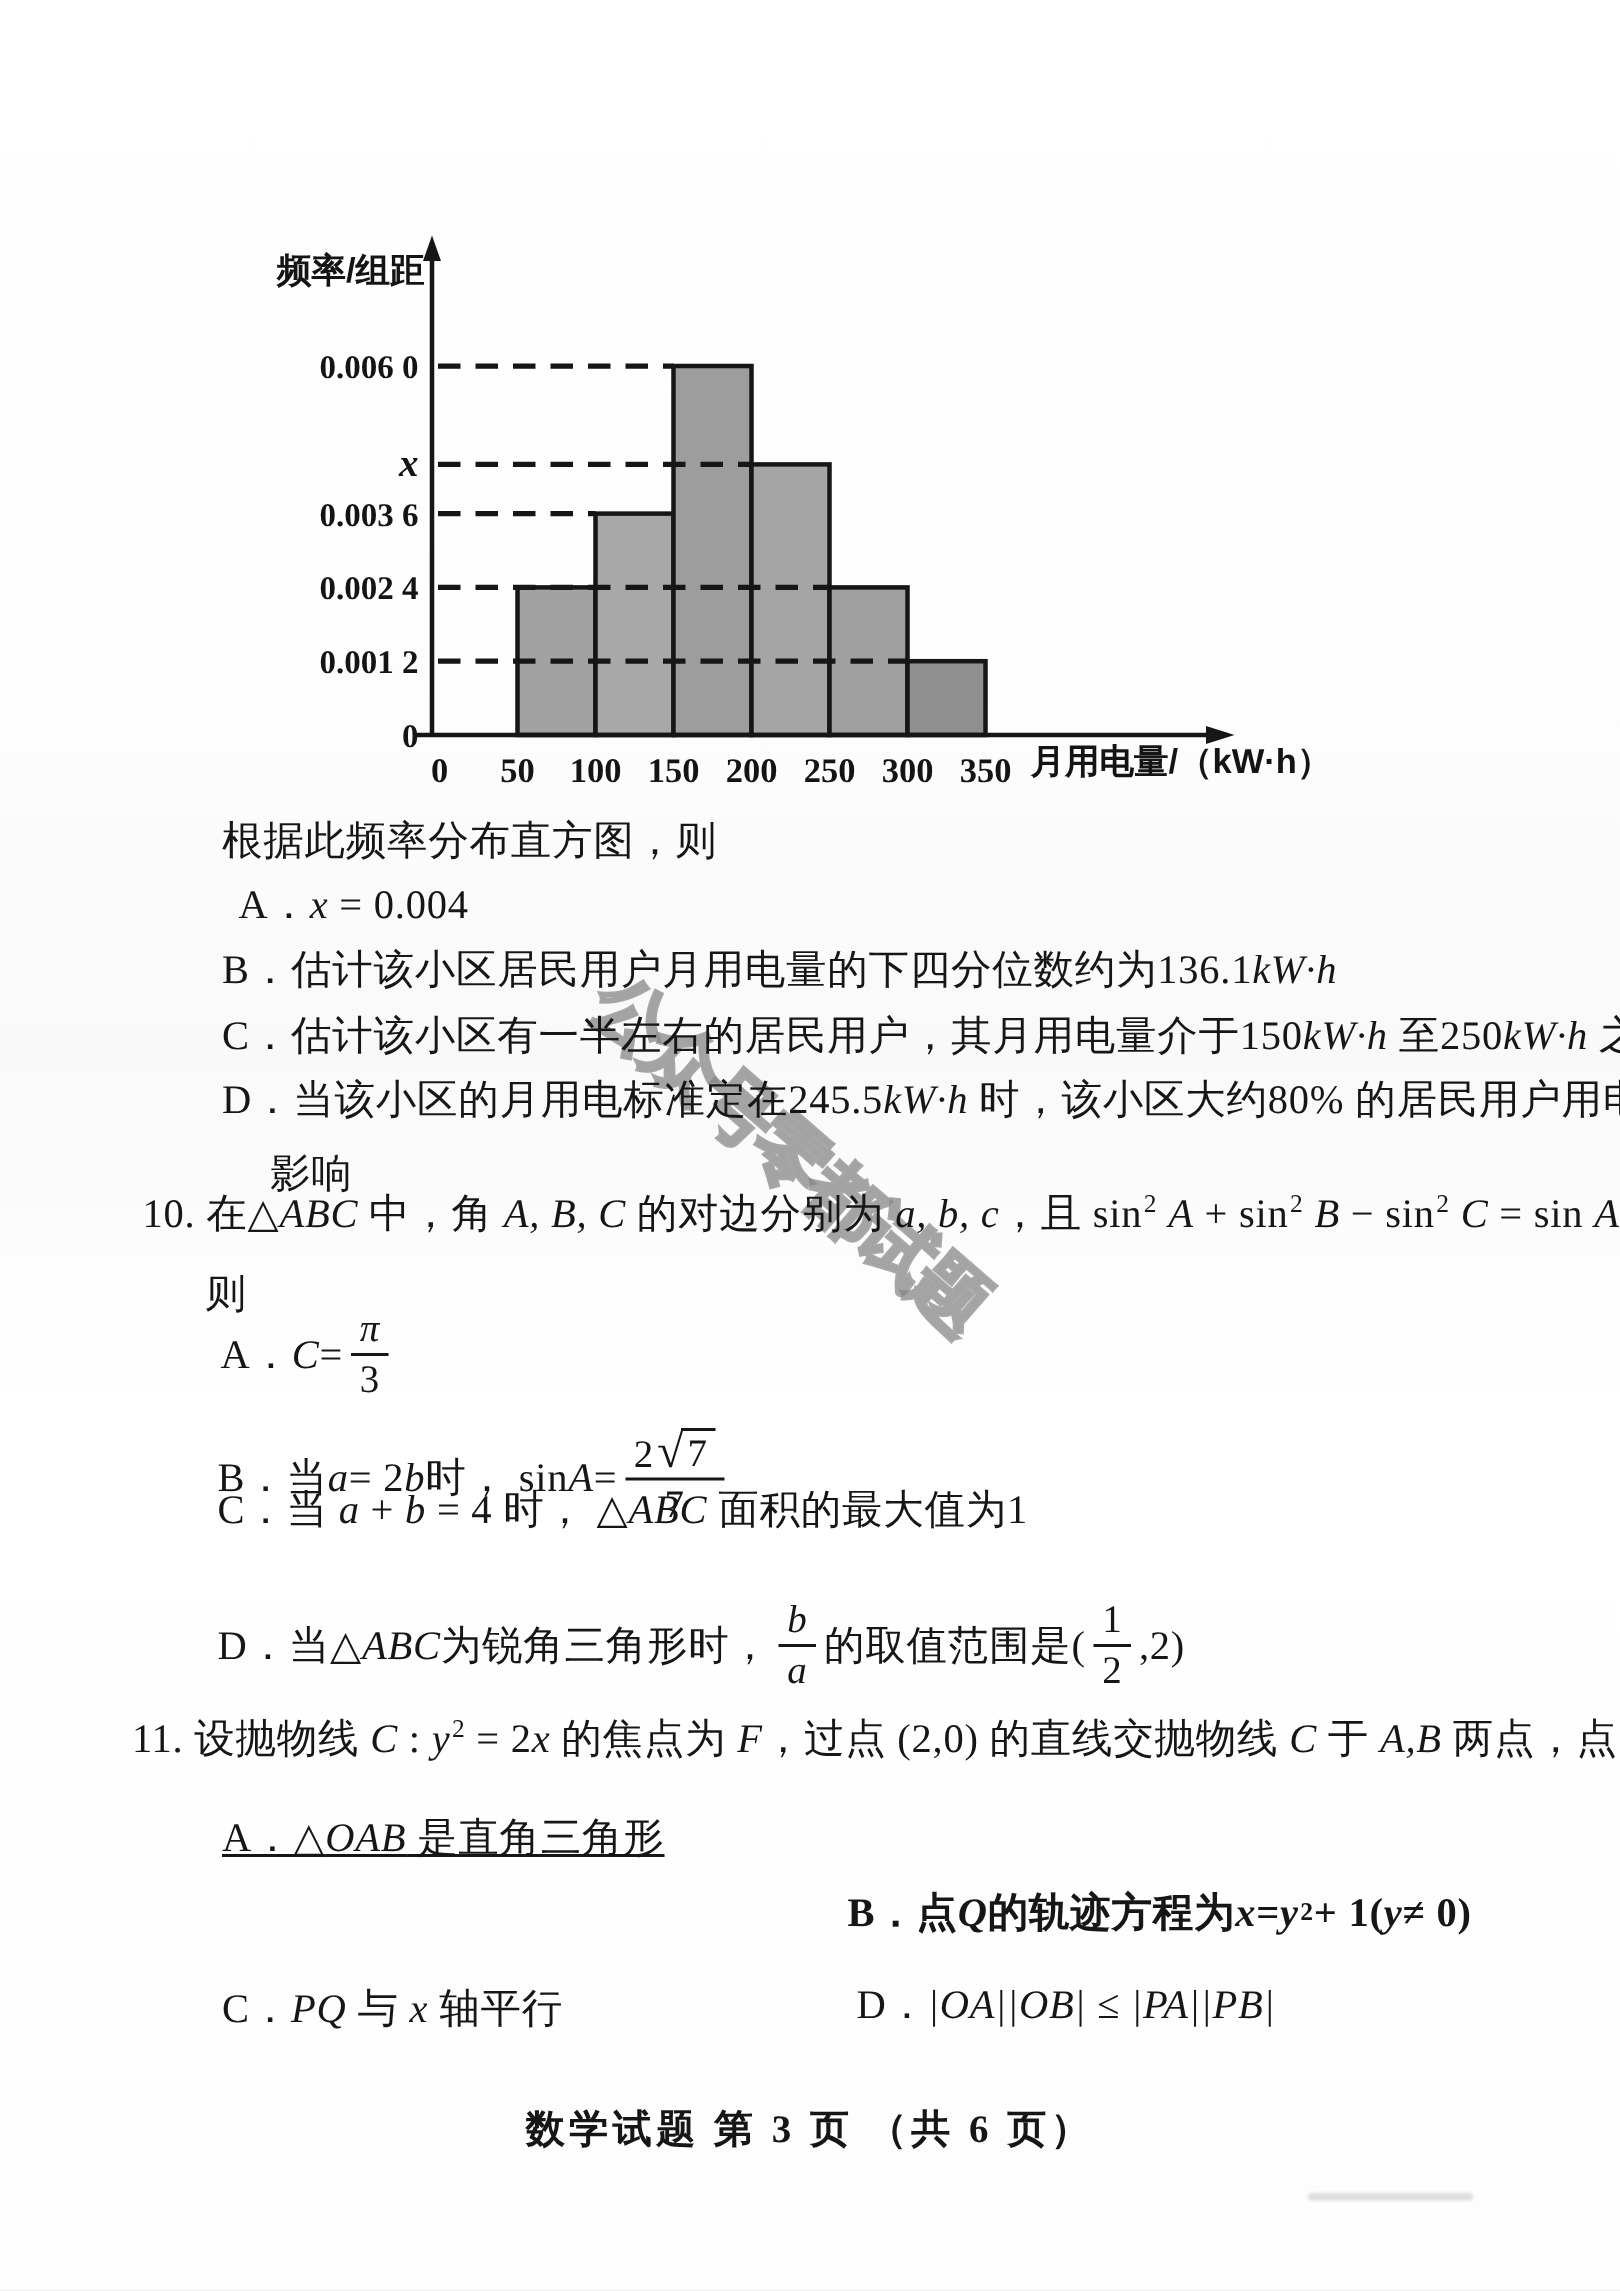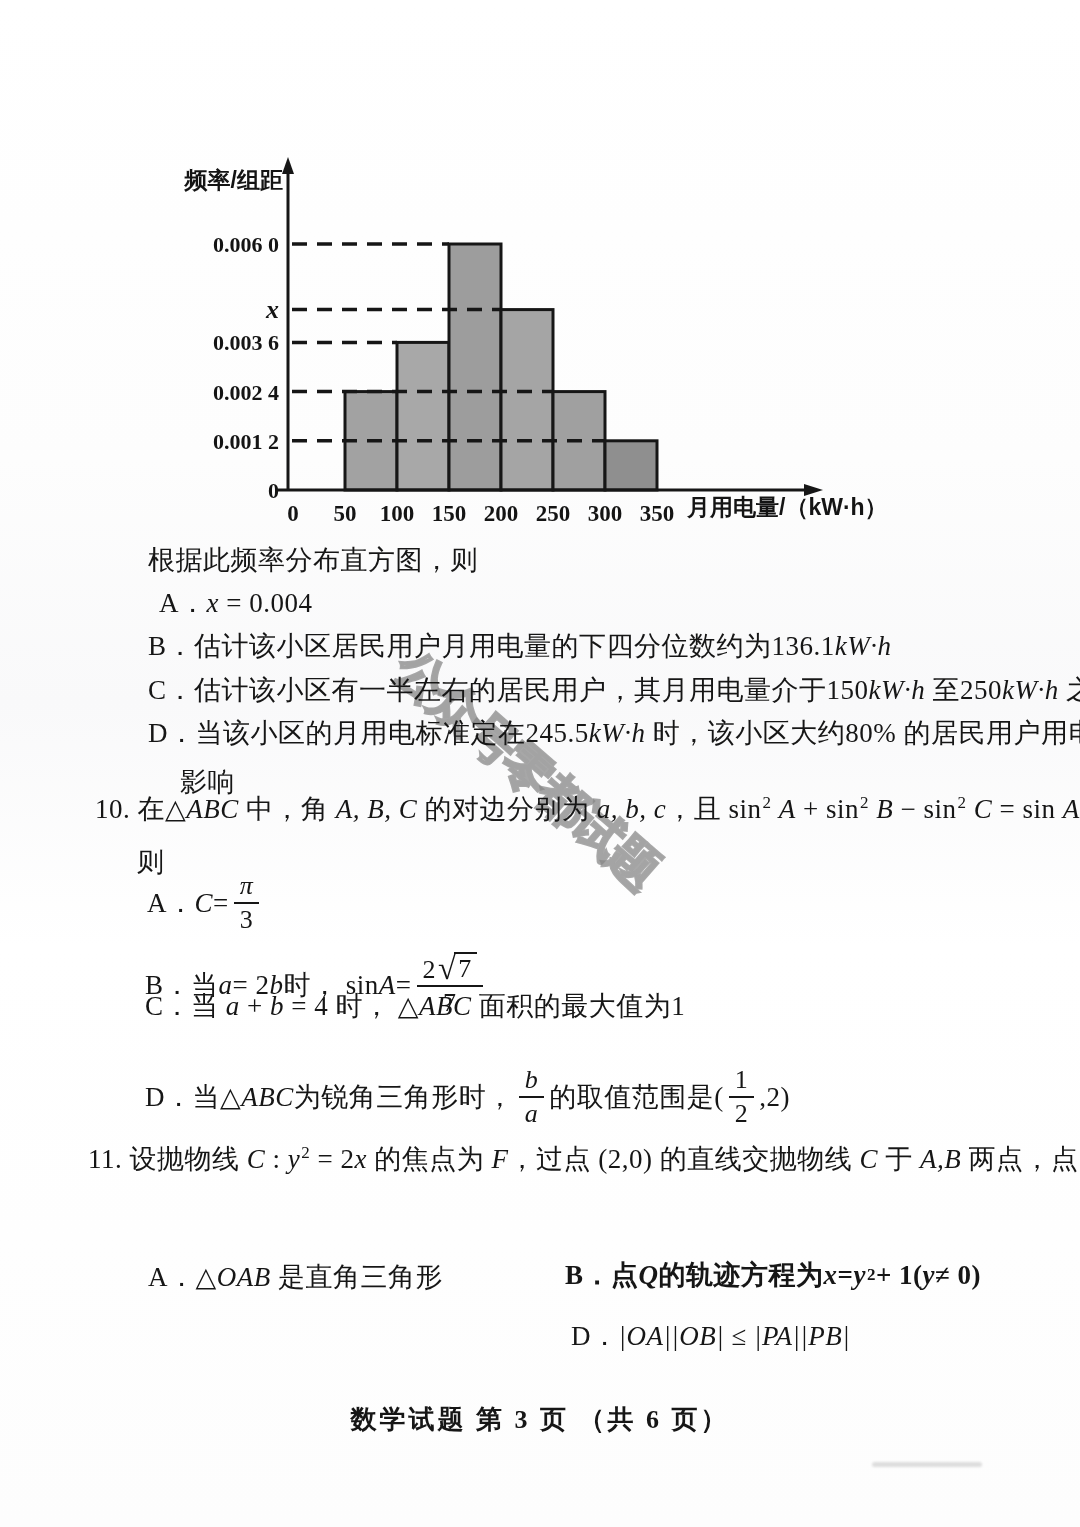--- a/index.html
+++ b/index.html
@@ -39,21 +39,21 @@
   #q9-d{left:148px;top:716px;}
   #q9-d2{left:180px;top:765px;}
   #q10-head{left:95px;top:792px;}
   #q10-then{left:137px;top:845px;}
   #q10-a{left:147px;top:872px;height:62px;}
   #q10-b{left:145px;top:946px;height:78px;}
   #q10-c{left:145px;top:989px;}
   #q10-d{left:145px;top:1064px;height:66px;}
   #q11-head{left:88px;top:1142px;}
   #q11-l2{left:137px;top:1204px;}
-  #q11-a{left:148px;top:1260px;}
+  #q11-a{left:148px;top:1208px;text-decoration:underline;}
   #q11-b{left:565px;top:1252px;height:46px;font-weight:bold;}
   #q11-c{left:148px;top:1322px;}
   #q11-d{left:571px;top:1319px;}
 </style>
 </head>
 <body>
 
 <div class="page">
 
   <svg id="chart" width="1080" height="1527" viewBox="0 0 1080 1527">
@@ -159,17 +159,18 @@
       <span class="it">Q</span>
       <span class="rm"> 的轨迹方程为 </span>
       <span class="it">x</span>
       <span class="rm"> = </span>
       <span class="it">y</span>
       <span class="sup">2</span>
       <span class="rm"> + 1(</span>
       <span class="it">y</span>
       <span class="rm"> ≠ 0)</span>
     </div>
+  <div class="tl" id="q11-c"><span class="rm">C．</span><span class="it">PQ</span><span class="rm"> 与 </span><span class="it">x</span><span class="rm"> 轴平行</span></div>
   <div class="tl" id="q11-d"><span class="rm">D．</span><span class="it">|OA||OB|</span><span class="rm"> ≤ </span><span class="it">|PA||PB|</span></div>
 
   <div class="footer">数学试题 第 3 页 （共 6 页）</div>
   <div class="streak"></div>
 </div>
 
 </body></html>

